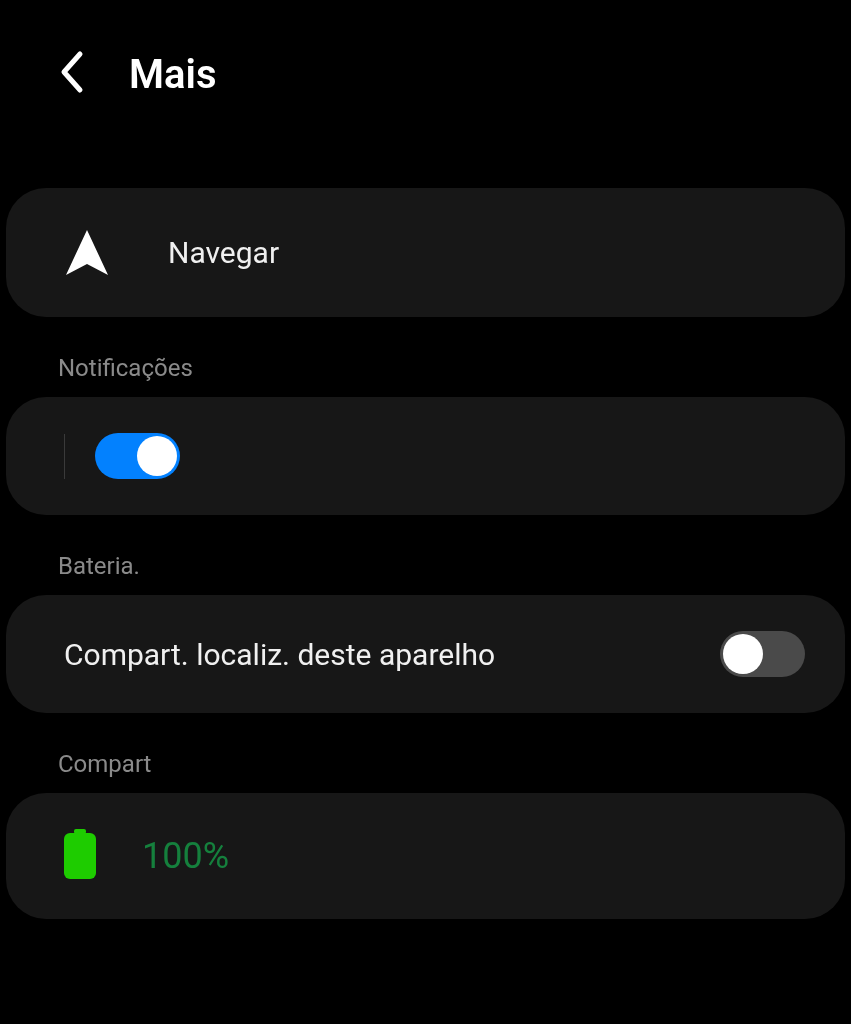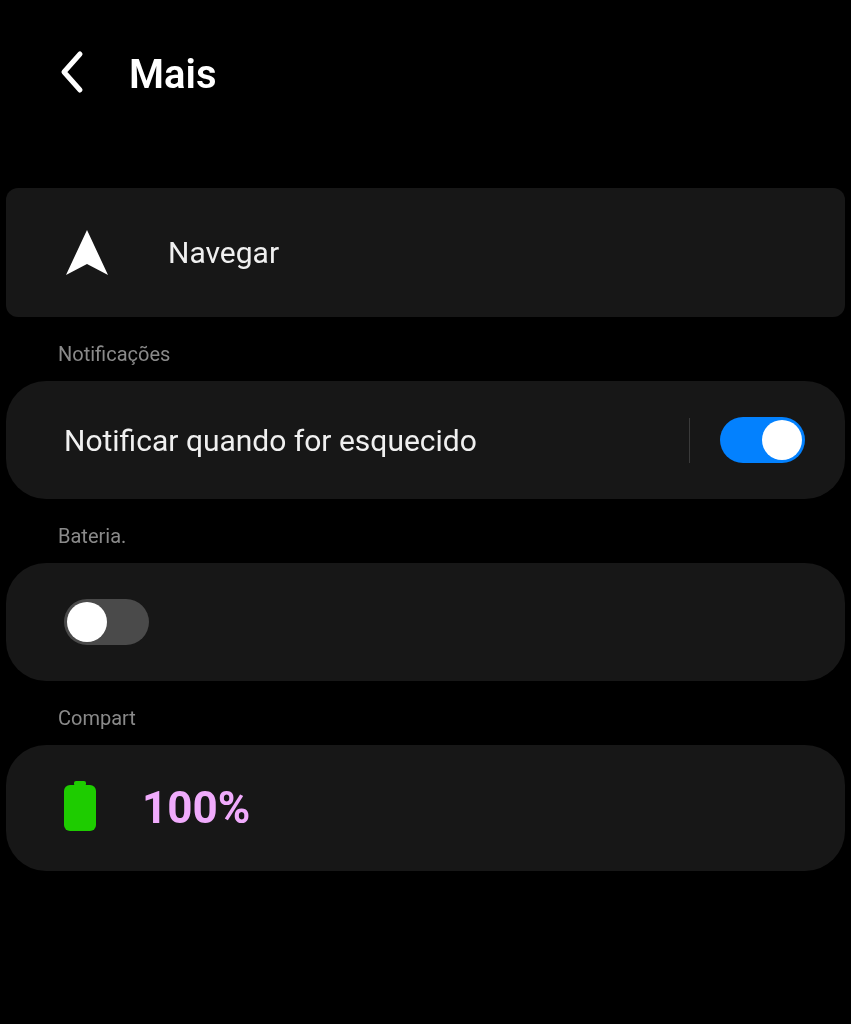--- a/index.html
+++ b/index.html
@@ -22,35 +22,35 @@
     .back-icon {
       margin-right: 45px;
     }
     .header-title {
       font-size: 40px;
       font-weight: 600;
       color: #ffffff;
     }
     .section-label {
       color: #8a8a8a;
-      font-size: 20px;
+      font-size: 24px;
       padding: 25px 60px 15px 58px;
+      margin-top: 12px;
     }
     .card {
       background-color: #171717;
       border-radius: 40px;
       margin: 0 6px;
       padding: 36px 40px 36px 58px;
       display: flex;
       align-items: center;
     }
     .card-navigate {
       margin-top: 40px;
       padding: 40px 40px 40px 58px;
-      border-radius: 12px;
     }
     .card-icon {
       margin-right: 58px;
       display: flex;
       align-items: center;
       justify-content: center;
     }
     .card-text {
       font-size: 30px;
       color: #f0f0f0;
@@ -86,23 +86,23 @@
     .toggle.on .toggle-knob {
       right: 3px;
     }
     .toggle.off .toggle-knob {
       left: 3px;
     }
     .battery-icon {
       margin-right: 46px;
     }
     .battery-card-text {
-      font-size: 44px;
-      color: #f0abfc;
-      font-weight: 700;
+      font-size: 36px;
+      color: #15803d;
+      font-weight: 400;
     }
   </style>
 </head>
 <body>
 
 <div class="header">
   <span class="back-icon">
     <svg width="26" height="44" viewBox="0 0 26 44">
       <path d="M 22 4 L 6 22 L 22 40" stroke="#ffffff" stroke-width="5" fill="none" stroke-linecap="round" stroke-linejoin="round"></path>
     </svg>
@@ -115,30 +115,30 @@
     <svg width="46" height="49" viewBox="0 0 46 49">
       <path d="M 23 2 L 44 47 L 23 36 L 2 47 Z" fill="#ffffff"></path>
     </svg>
   </span>
   <span class="card-text">Navegar</span>
 </div>
 
 <div class="section-label">Notificações</div>
 
 <div class="card">
-  <span class="card-text">Notificar quando for esquecido</span>
   <div class="divider-inline"></div>
   <div class="toggle on">
     <div class="toggle-knob"></div>
   </div>
 </div>
 
 <div class="section-label">Bateria.</div>
 
 <div class="card">
+  <span class="card-text">Compart. localiz. deste aparelho</span>
   <div class="toggle off">
     <div class="toggle-knob"></div>
   </div>
 </div>
 
 <div class="section-label">Compart</div>
 
 <div class="card">
   <span class="battery-icon">
     <svg width="32" height="50" viewBox="0 0 32 50">

